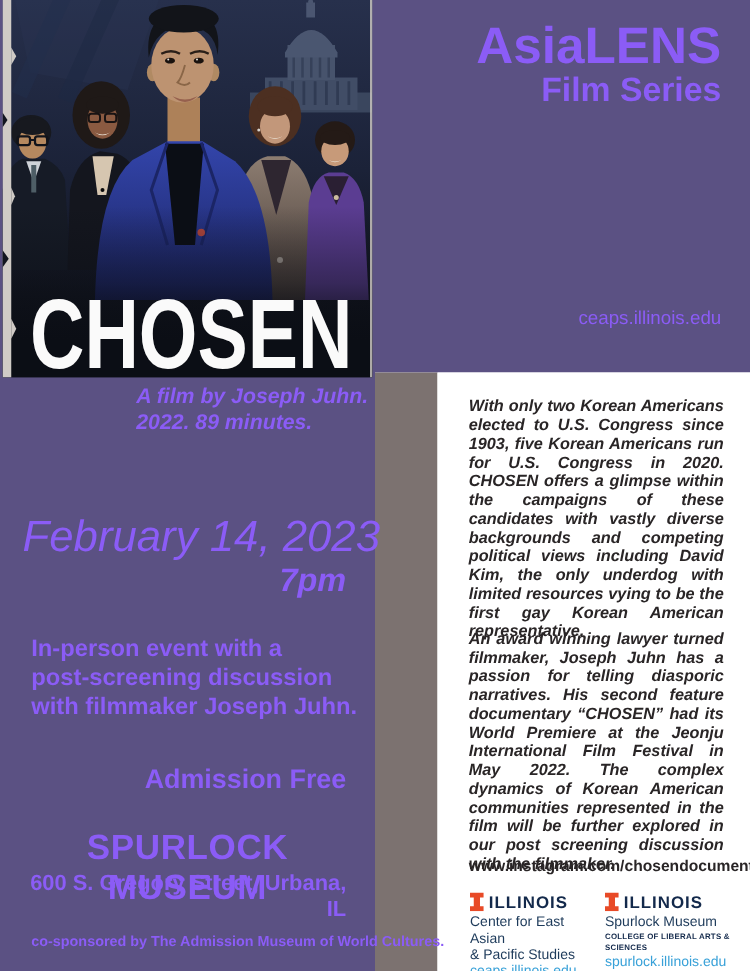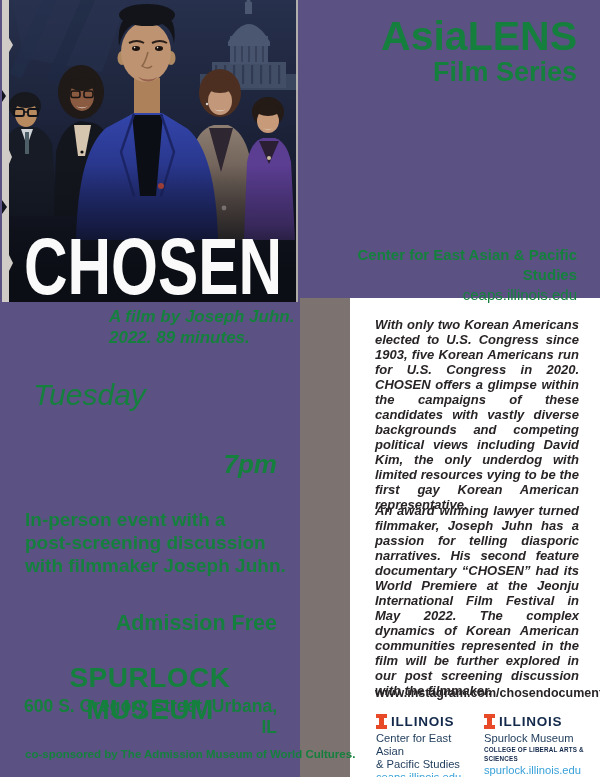--- a/index.html
+++ b/index.html
@@ -11,21 +11,21 @@
   .left-col{left:0;top:0;width:300px;height:777px;background:#5b5183;}
   .right-head{left:300px;top:0;width:300px;height:298px;background:#5b5183;}
   .gray-strip{left:300px;top:298px;width:50px;height:479px;background:#7c7270;}
   .white-body{left:350px;top:298px;width:250px;height:479px;background:#ffffff;}
 
   
   .poster{left:2px;top:0;width:296px;height:250px;}
   .poster svg{display:block;}
 
   
-  .w{color:#15803d;}
+  .w{color:#8b5cf6;}
   .credit{left:109px;top:306px;font-size:17px;line-height:21px;font-weight:bold;font-style:italic;}
   .tuesday{left:33px;top:378px;font-size:30px;font-style:italic;}
   .february{left:18px;top:410px;font-size:35px;font-style:italic;}
   .sevenpm{left:20px;top:449px;width:257px;text-align:right;font-size:26px;font-weight:bold;font-style:italic;}
   .desc{left:25px;top:508px;font-size:19px;line-height:23px;font-weight:bold;}
   .admission{left:20px;top:611px;width:257px;text-align:right;font-size:21.5px;font-weight:bold;}
   .venue{left:12px;top:662px;width:276px;text-align:center;font-size:28px;font-weight:bold;letter-spacing:.5px;}
   .address{left:20px;top:696px;width:257px;text-align:right;font-size:17.5px;font-weight:bold;}
   .cosponsor{left:25px;top:748px;font-size:11.5px;font-weight:bold;}
 
@@ -207,40 +207,39 @@
         <rect x="294" y="0" width="2" height="302" fill="#cac5c0" opacity="0.85"></rect>
       </g>
     </svg>
   </div>
 
   <div class="abs credit w">
     <span style="display:block">A film by Joseph Juhn.</span>
     <span style="display:block">2022. 89 minutes.</span>
   </div>
 
-  <div class="abs tuesday w">Tuesday</div>
+  <div class="abs february w">February 14, 2023</div>
   <div class="abs sevenpm w">7pm</div>
 
   <div class="abs desc w">
     <span style="display:block">In-person event with a</span>
     <span style="display:block">post-screening discussion</span>
     <span style="display:block">with filmmaker Joseph Juhn.</span>
   </div>
 
   <div class="abs admission w">Admission Free</div>
   <div class="abs venue w">SPURLOCK MUSEUM</div>
   <div class="abs address w">600 S. Gregory Street, Urbana, IL</div>
   <div class="abs cosponsor w">co-sponsored by The Admission Museum of World Cultures.</div>
 
   <div class="abs series-block">
     <div class="series-title w">AsiaLENS</div>
     <div class="series-sub w">Film Series</div>
   </div>
   <div class="abs center-block">
-    <div class="center-name w">Center for East Asian &amp; Pacific Studies</div>
     <div class="center-url w">ceaps.illinois.edu</div>
   </div>
 
   <div class="abs para p1">With only two Korean Americans elected to U.S. Congress since 1903, five Korean Americans run for U.S. Congress in 2020. CHOSEN offers a glimpse within the campaigns of these candidates with vastly diverse backgrounds and competing political views including David Kim, the only underdog with limited resources vying to be the first gay Korean American representative.</div>
   <div class="abs para p2">An award winning lawyer turned filmmaker, Joseph Juhn has a passion for telling diasporic narratives. His second feature documentary “CHOSEN” had its World Premiere at the Jeonju International Film Festival in May 2022. The complex dynamics of Korean American communities represented in the film will be further explored in our post screening discussion with the filmmaker.</div>
   <div class="abs insta">www.instagram.com/chosendocumentary</div>
 
   <div class="abs logo logo1">
     <div class="wordmark-row">
       <svg width="11" height="15" viewBox="0 0 11 15">

